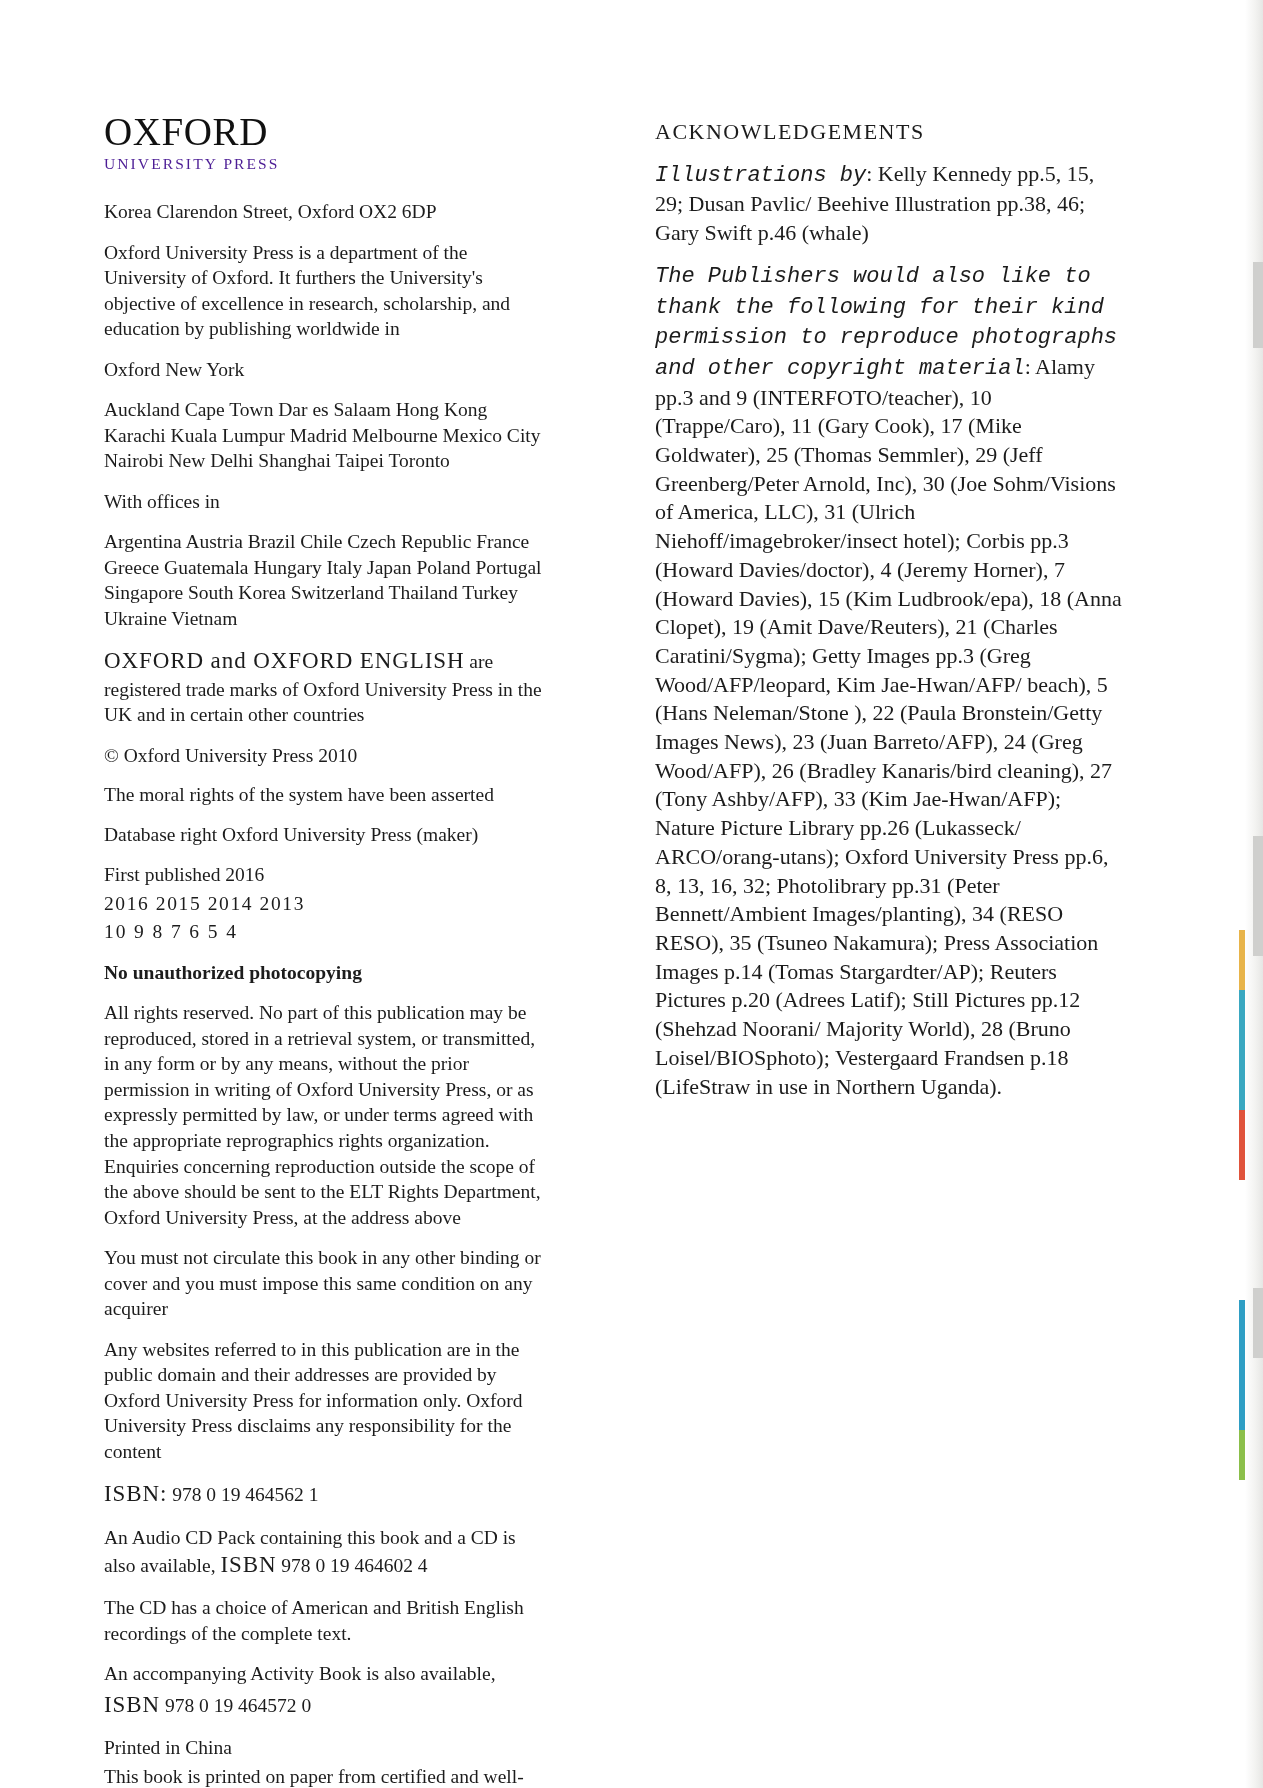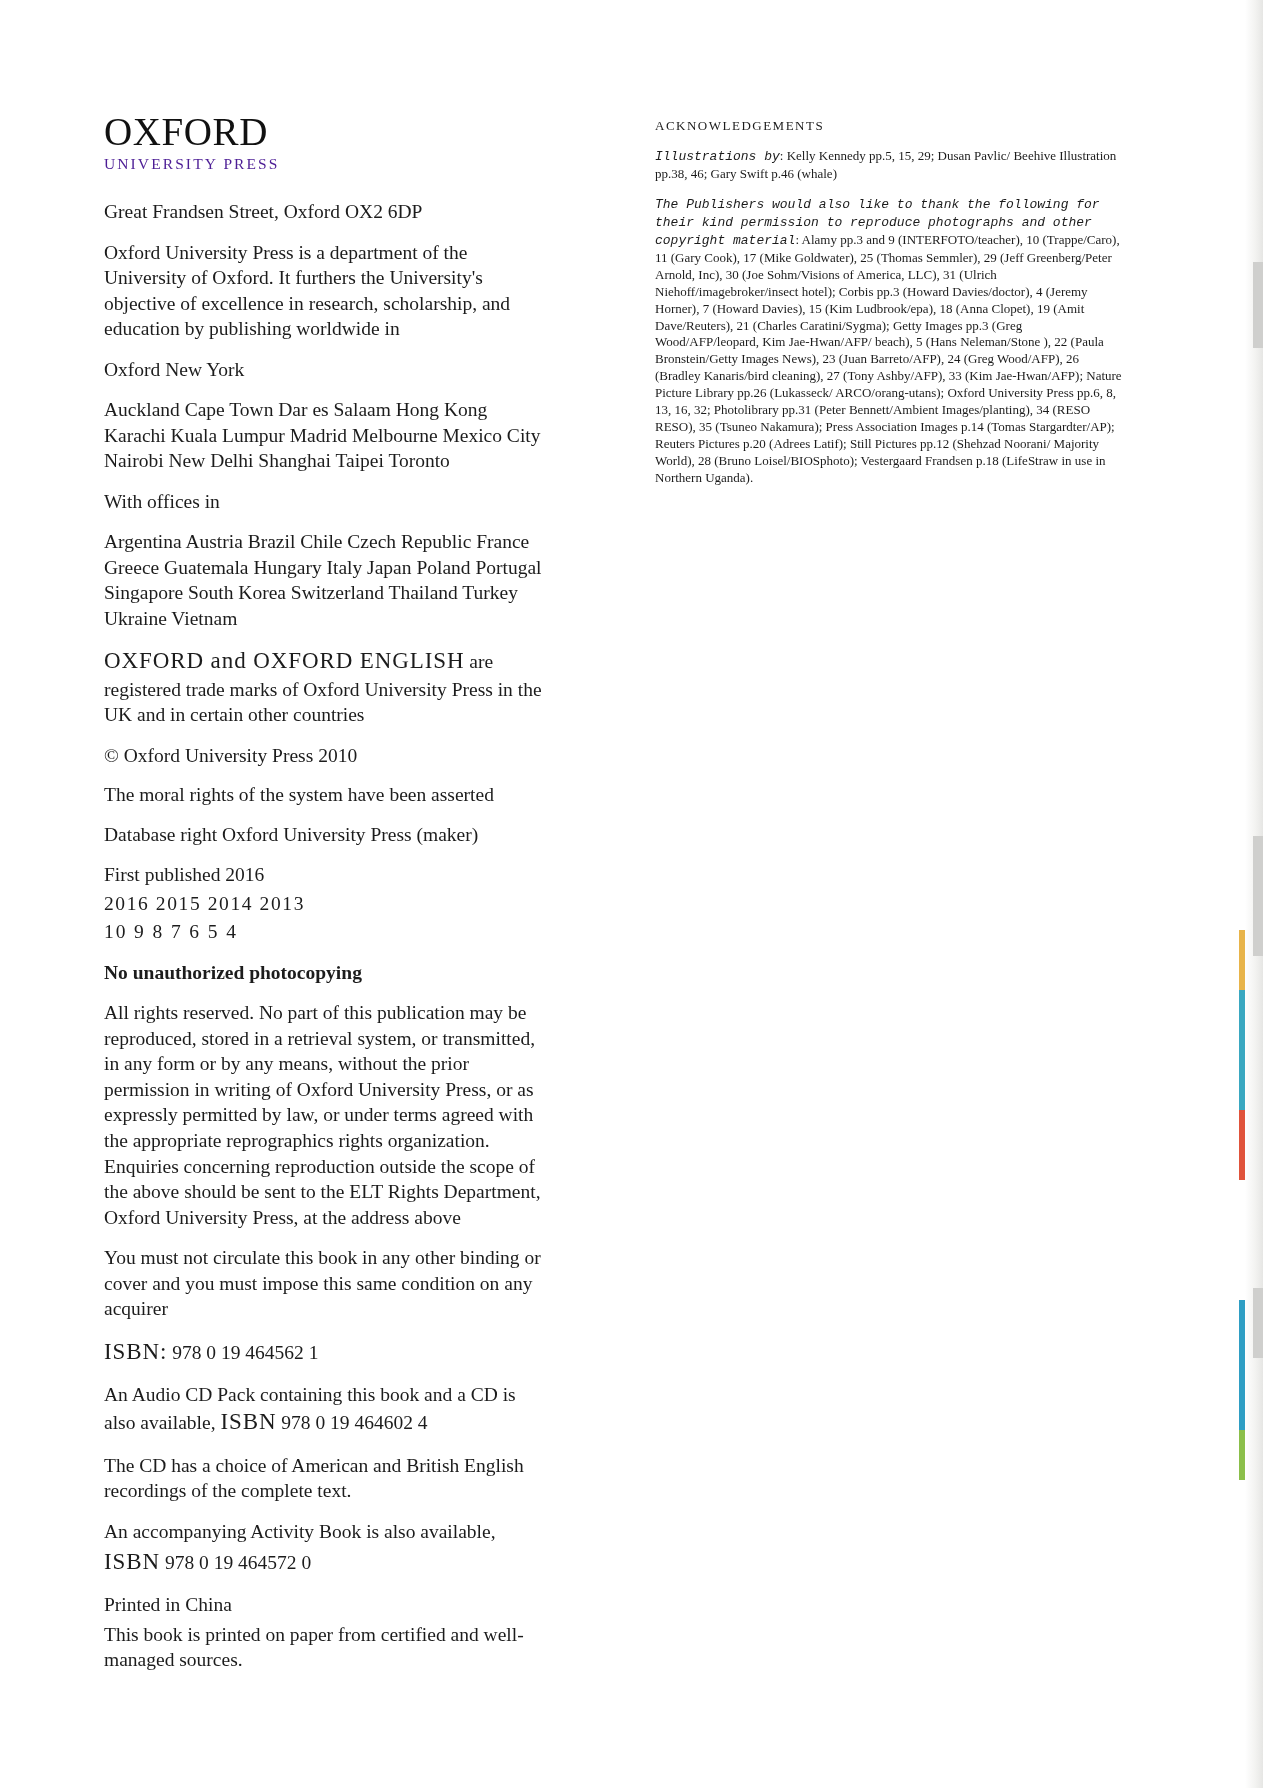--- a/index.html
+++ b/index.html
@@ -104,21 +104,21 @@
     letter-spacing: 1.5px;
     text-transform: uppercase;
     margin: 0 0 9px 0;
     color: #1c1c1c;
   }
   .ital {
     font-style: italic;
     font-family: Liberation Mono, monospace;
   }
   .col-right p {
-    font-size: 13px;
+    font-size: 22px;
     line-height: 1.305;
     margin-bottom: 13px;
   }
 </style>
 </head>
 <body>
 
 <div class="page">
 
   <div class="page-edge"></div>
@@ -131,21 +131,21 @@
   <div class="bleed b4"></div>
   <div class="bleed b5"></div>
 
   <div class="col-left">
 
     <div class="logo">
       <div class="logo-oxford">OXFORD</div>
       <div class="logo-up">UNIVERSITY PRESS</div>
     </div>
 
-    <p>Great Frandsen Street, Oxford OX2 6DP</p>
+    <p>Korea Clarendon Street, Oxford OX2 6DP</p>
 
     <p>Oxford University Press is a department of the University of Oxford. It furthers the University's objective of excellence in research, scholarship, and education by publishing worldwide in</p>
 
     <p>Oxford  New York</p>
 
     <p>Auckland  Cape Town  Dar es Salaam  Hong Kong  Karachi Kuala Lumpur  Madrid  Melbourne  Mexico City  Nairobi New Delhi  Shanghai  Taipei  Toronto</p>
 
     <p>With offices in</p>
 
     <p>Argentina  Austria  Brazil  Chile  Czech Republic  France Greece  Guatemala  Hungary  Italy  Japan  Poland  Portugal Singapore  South Korea  Switzerland  Thailand  Turkey Ukraine  Vietnam</p>
@@ -164,20 +164,21 @@
     <p style="margin-bottom:3px">First published 2016</p>
     <p class="nums" style="margin-bottom:3px">2016  2015  2014  2013</p>
     <p class="nums2">10 9 8 7 6 5 4</p>
 
     <p class="bold">No unauthorized photocopying</p>
 
     <p>All rights reserved. No part of this publication may be reproduced, stored in a retrieval system, or transmitted, in any form or by any means, without the prior permission in writing of Oxford University Press, or as expressly permitted by law, or under terms agreed with the appropriate reprographics rights organization. Enquiries concerning reproduction outside the scope of the above should be sent to the ELT Rights Department, Oxford University Press, at the address above</p>
 
     <p>You must not circulate this book in any other binding or cover and you must impose this same condition on any acquirer</p>
 
+    <p>Any websites referred to in this publication are in the public domain and their addresses are provided by Oxford University Press for information only. Oxford University Press disclaims any responsibility for the content</p>
 
     <p>
       <span class="smallcaps-run">ISBN:</span>
       <span>978 0 19 464562 1</span>
     </p>
 
     <p>
       <span>An Audio CD Pack containing this book and a CD is also available,</span>
       <span class="smallcaps-run">ISBN</span>
       <span>978 0 19 464602 4</span>

